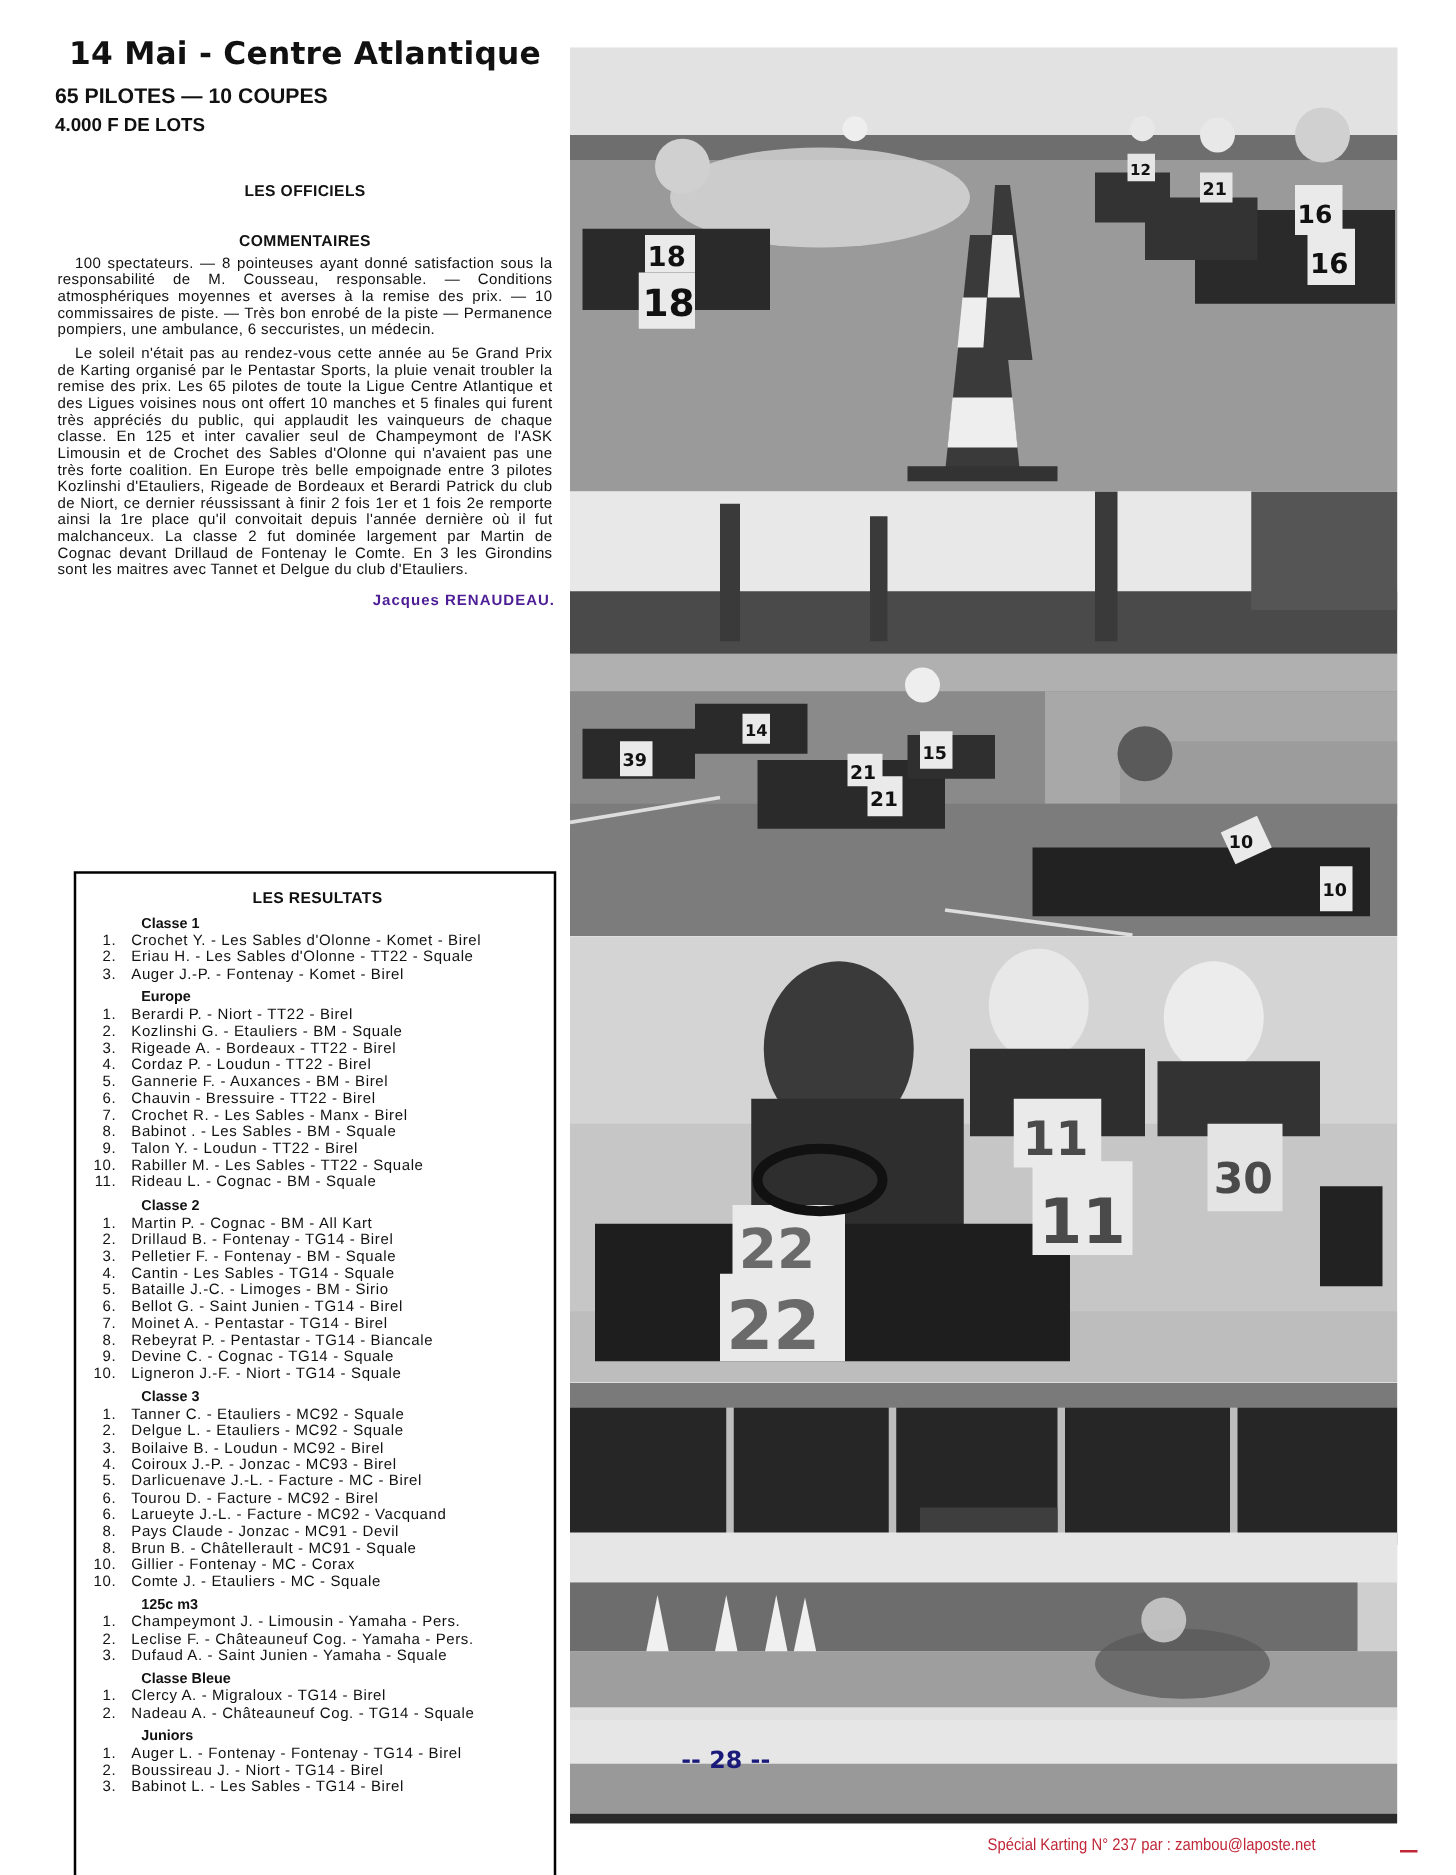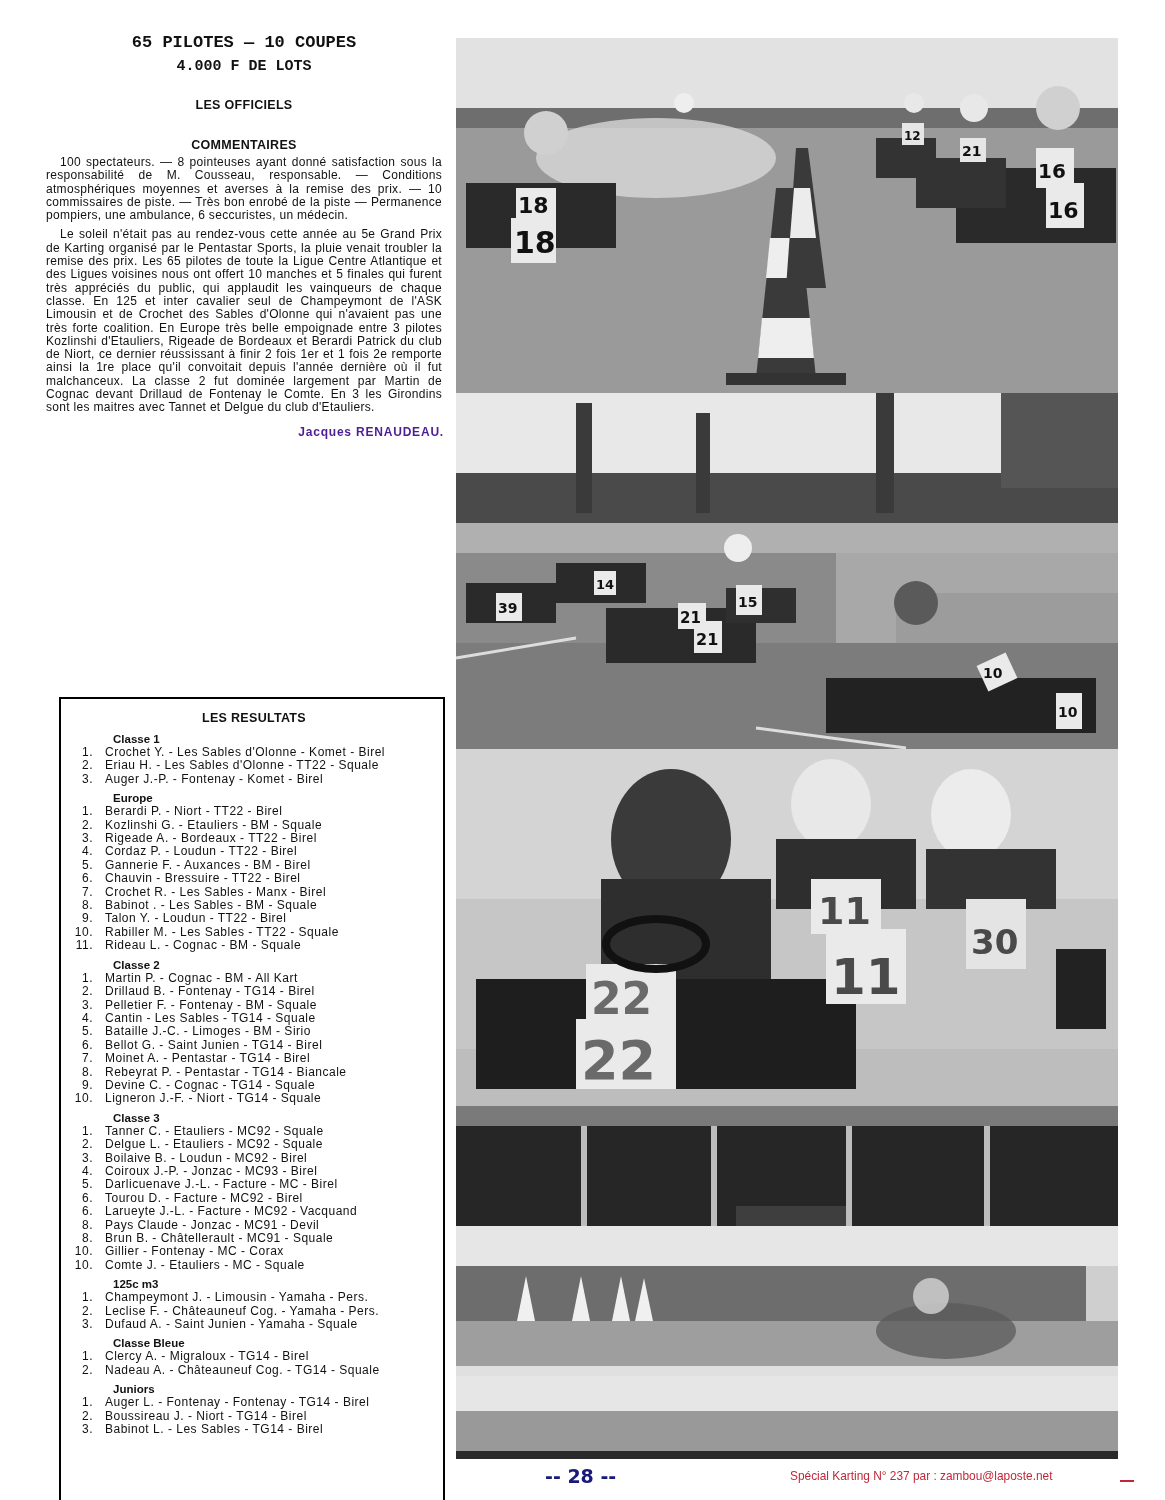--- a/index.html
+++ b/index.html
@@ -3,21 +3,21 @@
 <meta charset="utf-8">
 <style>
   html, body { margin: 0; padding: 0; background: #ffffff; }
   body { width: 1165px; height: 1500px; position: relative; overflow: hidden; font-family: "Liberation Sans", sans-serif; color: #111; }
 
   .left-col { position: absolute; left: 44px; top: 26px; width: 400px; }
   .date-heading { text-align: center; font-family: "DejaVu Sans", sans-serif; font-weight: bold; font-size: 25px; letter-spacing: 0.2px; margin: 0; line-height: 34px; }
   .main-title { text-align: center; margin: 4px 0 0 0; line-height: 50px; white-space: nowrap; }
   .main-title .title-text { font-family: "DejaVu Sans", sans-serif; font-size: 40px; font-weight: normal; letter-spacing: -1px; transform: scaleX(0.78); display: inline-block; transform-origin: right center; margin-right: -62px; }
   .main-title .dept { font-family: "DejaVu Serif", serif; font-weight: bold; font-size: 24px; margin-left: 4px; }
-  .subhead { text-align: center; font-family: Liberation Mono, monospace; font-weight: bold; font-size: 17px; line-height: 22px; margin: 6px 0 0 0; }
+  .subhead { font-family: Liberation Sans, sans-serif; font-weight: bold; font-size: 17px; line-height: 22px; margin: 6px 0 0 0; }
   .subhead.second { font-size: 15px; margin-top: 2px; }
 
   .section-title { text-align: center; font-weight: bold; font-size: 12.5px; margin: 14px 0 4px 0; letter-spacing: 0.3px; }
   .officials { margin-left: 34px; font-size: 12px; line-height: 13.5px; letter-spacing: 0.6px; }
   .officials div { white-space: nowrap; }
 
   .commentary { font-size: 12px; line-height: 13.3px; text-align: justify; letter-spacing: 0.3px; margin: 0 2px 0 2px; }
   .commentary p { margin: 0 0 6px 0; text-indent: 14px; }
   .signature { text-align: right; font-weight: bold; font-size: 12px; color: #4c1d95; letter-spacing: 0.8px; margin-top: 10px; }
 
@@ -26,32 +26,33 @@
   .class-block { margin-bottom: 6px; }
   .class-name { font-weight: bold; font-size: 11.5px; margin-left: 42px; line-height: 13px; }
   .result-row { display: flex; font-size: 12px; line-height: 13.4px; letter-spacing: 0.5px; white-space: nowrap; }
   .result-row .pos { width: 34px; text-align: right; padding-right: 12px; box-sizing: border-box; font-weight: 500; }
   .result-row .txt { flex: 1; }
 
   .photos { position: absolute; left: 456px; top: 38px; width: 662px; }
   .photo { position: relative; width: 662px; overflow: hidden; }
   .photo svg { display: block; }
 
-  .footer-page { position: absolute; left: 545px; top: 1465px; font-family: "DejaVu Sans", sans-serif; font-weight: bold; font-size: 19px; color: #1a1a7a; letter-spacing: 0px; }
+  .footer-page { position: absolute; left: 545px; top: 1397px; font-family: "DejaVu Sans", sans-serif; font-weight: bold; font-size: 19px; color: #1a1a7a; letter-spacing: 0px; }
   .footer-credit { position: absolute; left: 790px; top: 1468px; font-family: "Liberation Sans", sans-serif; font-size: 13.5px; color: #c0283a; white-space: nowrap; transform: scaleX(0.88); transform-origin: left center; }
   .footer-dash { position: absolute; left: 1120px; top: 1480px; width: 14px; height: 2px; background: #c0283a; }
 </style>
 </head>
 <body>
 
 <div class="left-col">
+  <h2 class="date-heading">14  Mai - Centre Atlantique</h2>
   <div class="subhead">65 PILOTES — 10  COUPES</div>
   <div class="subhead second">4.000 F  DE  LOTS</div>
 
-  <div class="section-title" style="margin-top:20px;">LES OFFICIELS</div>
+  <div class="section-title" style="margin-top:34px;">LES OFFICIELS</div>
 
   <div class="section-title" style="margin-top:26px;">COMMENTAIRES</div>
   <div class="commentary">
     <p>100 spectateurs. — 8 pointeuses ayant donné satisfaction sous la responsabilité de M. Cousseau, responsable. — Conditions atmosphériques moyennes et averses à la remise des prix. — 10 commissaires de piste. — Très bon enrobé de la piste — Permanence pompiers, une ambulance, 6 seccuristes, un médecin.</p>
     <p>Le soleil n'était pas au rendez-vous cette année au 5e Grand Prix de Karting organisé par le Pentastar Sports, la pluie venait troubler la remise des prix. Les 65 pilotes de toute la Ligue Centre Atlantique et des Ligues voisines nous ont offert 10 manches et 5 finales qui furent très appréciés du public, qui applaudit les vainqueurs de chaque classe. En 125 et inter cavalier seul de Champeymont de l'ASK Limousin et de Crochet des Sables d'Olonne qui n'avaient pas une très forte coalition. En Europe très belle empoignade entre 3 pilotes Kozlinshi d'Etauliers, Rigeade de Bordeaux et Berardi Patrick du club de Niort, ce dernier réussissant à finir 2 fois 1er et 1 fois 2e remporte ainsi la 1re place qu'il convoitait depuis l'année dernière où il fut malchanceux. La classe 2 fut dominée largement par Martin de Cognac devant Drillaud de Fontenay le Comte. En 3 les Girondins sont les maitres avec Tannet et Delgue du club d'Etauliers.</p>
   </div>
   <div class="signature">Jacques  RENAUDEAU.</div>
 </div>
 
 <div class="results-box">

